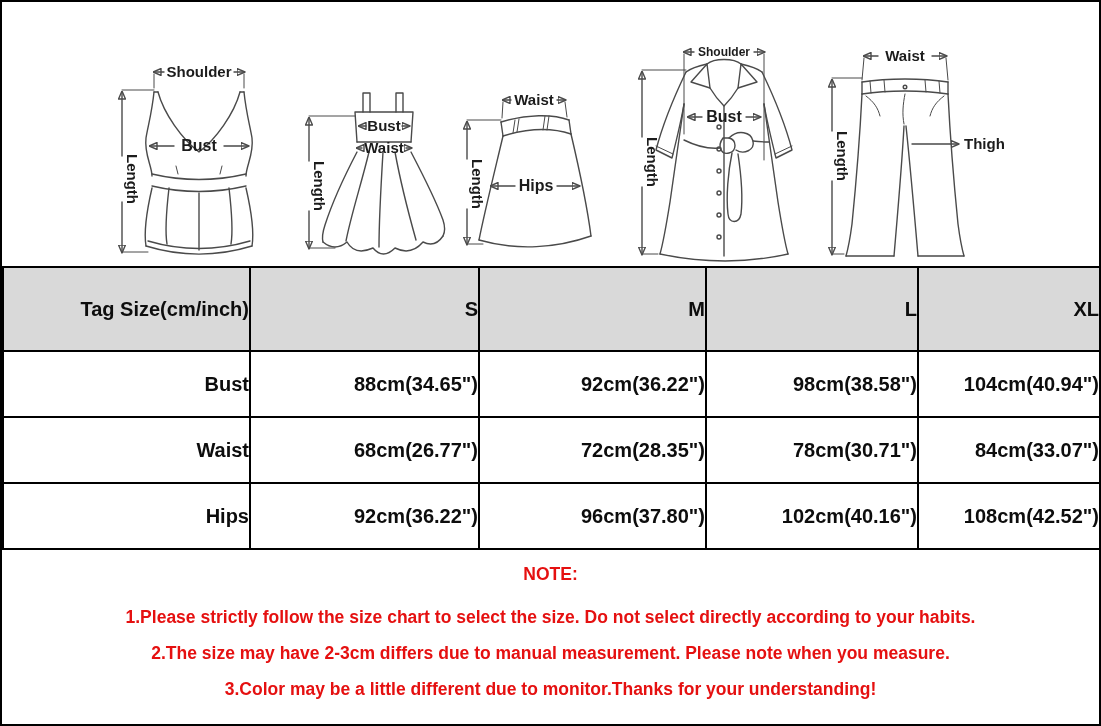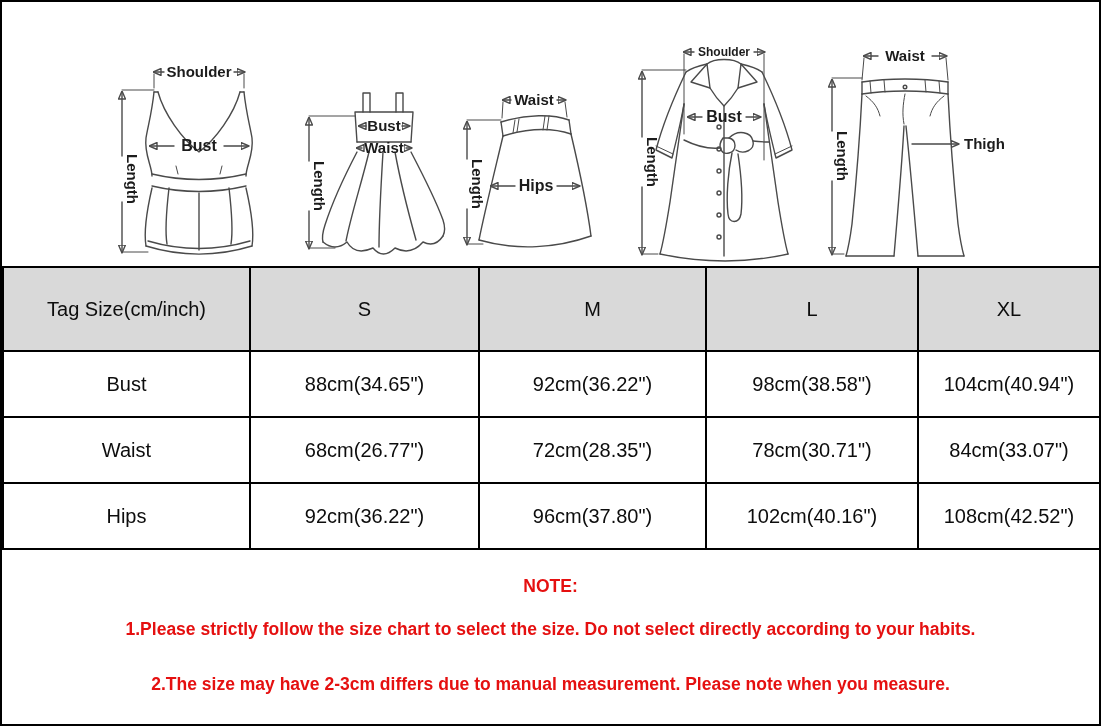--- a/index.html
+++ b/index.html
@@ -35,37 +35,37 @@
   .lbl.sm{font-size:12px;}
   .lbl.md{font-size:16px;}
   
   .size-table{
     position:absolute;top:264px;left:0;
     width:1097px;
     border-collapse:collapse;table-layout:fixed;
   }
   .size-table th,.size-table td{
     border:2px solid var(--table-border,#000);
-    text-align:center;vertical-align:middle;
-    font-weight:normal;color:#0d0d0d;
+    text-align:right;vertical-align:middle;
+    font-weight:bold;color:#0d0d0d;
     font-size:20px;
     overflow:hidden;white-space:nowrap;
   }
   .size-table thead th{height:84px;background:var(--header-bg,#d9d9d9);}
   .size-table tbody td{height:66px;background:#fff;}
   
   .notes{
     position:absolute;top:550px;left:0;width:1097px;height:172px;
     background:#fff;text-align:center;
     color:var(--note-red,#e51010);
     font-weight:bold;font-size:17.5px;
   }
-  .note-title{margin-top:24px;}
+  .note-title{margin-top:12px;}
   .note-line{margin-top:22px;}
-  .note-line + .note-line{margin-top:34px;}
+  .note-line + .note-line{margin-top:15px;}
 </style>
 </head>
 <body>
 
 <div class="page">
 
   <div class="diagrams">
 
     <svg class="art" style="left:100px;top:52px;" width="170" height="205" viewBox="0 0 170 205">
       <defs>
@@ -311,15 +311,16 @@
         <td>102cm(40.16")</td>
         <td>108cm(42.52")</td>
       </tr>
     </tbody>
   </table>
 
   <div class="notes">
     <div class="note-title">NOTE:</div>
     <div class="note-line">1.Please strictly follow the size chart to select the size. Do not select directly according to your habits.</div>
     <div class="note-line">2.The size may have 2-3cm differs due to manual measurement. Please note when you measure.</div>
+    <div class="note-line">3.Color may be a little different due to monitor.Thanks for your understanding!</div>
   </div>
 
 </div>
 
 </body></html>

